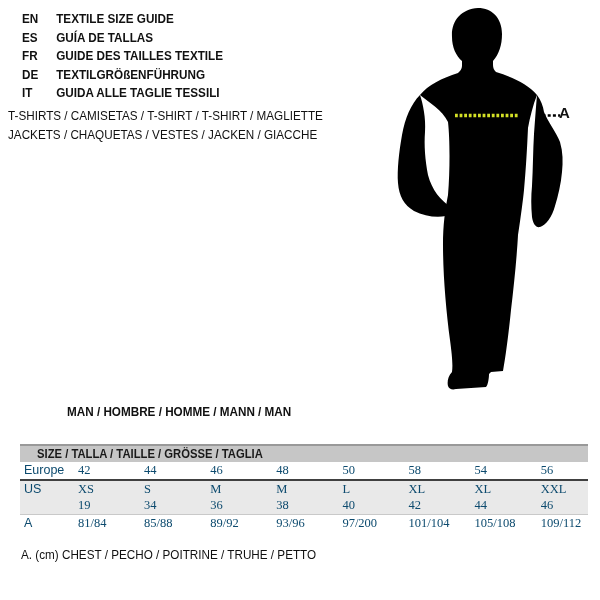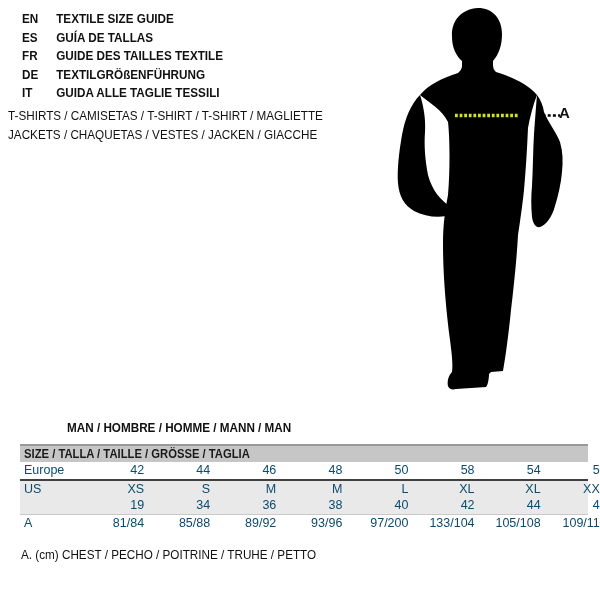--- a/index.html
+++ b/index.html
@@ -16,30 +16,30 @@
   .lang-code{width:38px;flex:0 0 38px;}
 
   
   .categories{position:absolute;left:8px;top:107px;font-weight:normal;font-size:13px;line-height:18.5px;}
 
   
   .figure{position:absolute;left:390px;top:0;width:210px;height:400px;}
   .measure-label{position:absolute;left:559px;top:104px;font-weight:bold;font-size:15px;}
 
   
-  .section-title{position:absolute;left:21px;top:420px;font-weight:bold;font-size:13px;line-height:16px;padding-left:46px;}
+  .section-title{position:absolute;left:21px;top:404px;font-weight:bold;font-size:13px;line-height:16px;padding-left:46px;}
 
   
   .size-table{position:absolute;left:20px;top:444px;width:568px;font-size:12.5px;}
   .table-header{height:16px;background:#c6c6c6;border-top:2px solid #999999;
-    font-weight:bold;line-height:16px;padding-left:4px;color:#1a1a1a;}
+    font-weight:bold;line-height:16px;padding-left:17px;color:#1a1a1a;}
   .table-header .cond{display:inline-block;}
   .trow{display:flex;height:17px;line-height:17px;color:#0c4a6e;}
   .trow .rlabel{width:54px;flex:0 0 54px;padding-left:4px;text-align:left;}
-  .trow .cell{width:66.1px;flex:0 0 66.1px;text-align:right;}
+  .trow .cell{width:66.1px;flex:0 0 66.1px;text-align:left;font-family:Liberation Serif, serif;}
   .trow.stripe{background:#e9e9e9;}
   .trow.stripe-top{border-top:2px solid #404040;height:16px;line-height:16px;}
   .trow.after-stripe{border-top:1px solid #c9c9c9;height:16px;line-height:16px;}
 
   
   .footnote{position:absolute;left:21px;top:547px;font-weight:normal;font-size:13px;}
 </style>
 </head>
 <body>
 
@@ -177,21 +177,21 @@
           <div class="cell">44</div>
           <div class="cell">46</div>
         </div>
         <div class="trow after-stripe">
           <div class="rlabel">A</div>
           <div class="cell">81/84</div>
           <div class="cell">85/88</div>
           <div class="cell">89/92</div>
           <div class="cell">93/96</div>
           <div class="cell">97/200</div>
-          <div class="cell">133/104</div>
+          <div class="cell">101/104</div>
           <div class="cell">105/108</div>
           <div class="cell">109/112</div>
         </div>
       </div>
   </div>
 
   <div class="footnote">
     <span class="cond" style="display:inline-block">A. (cm) CHEST / PECHO / POITRINE / TRUHE / PETTO</span>
   </div>
 

